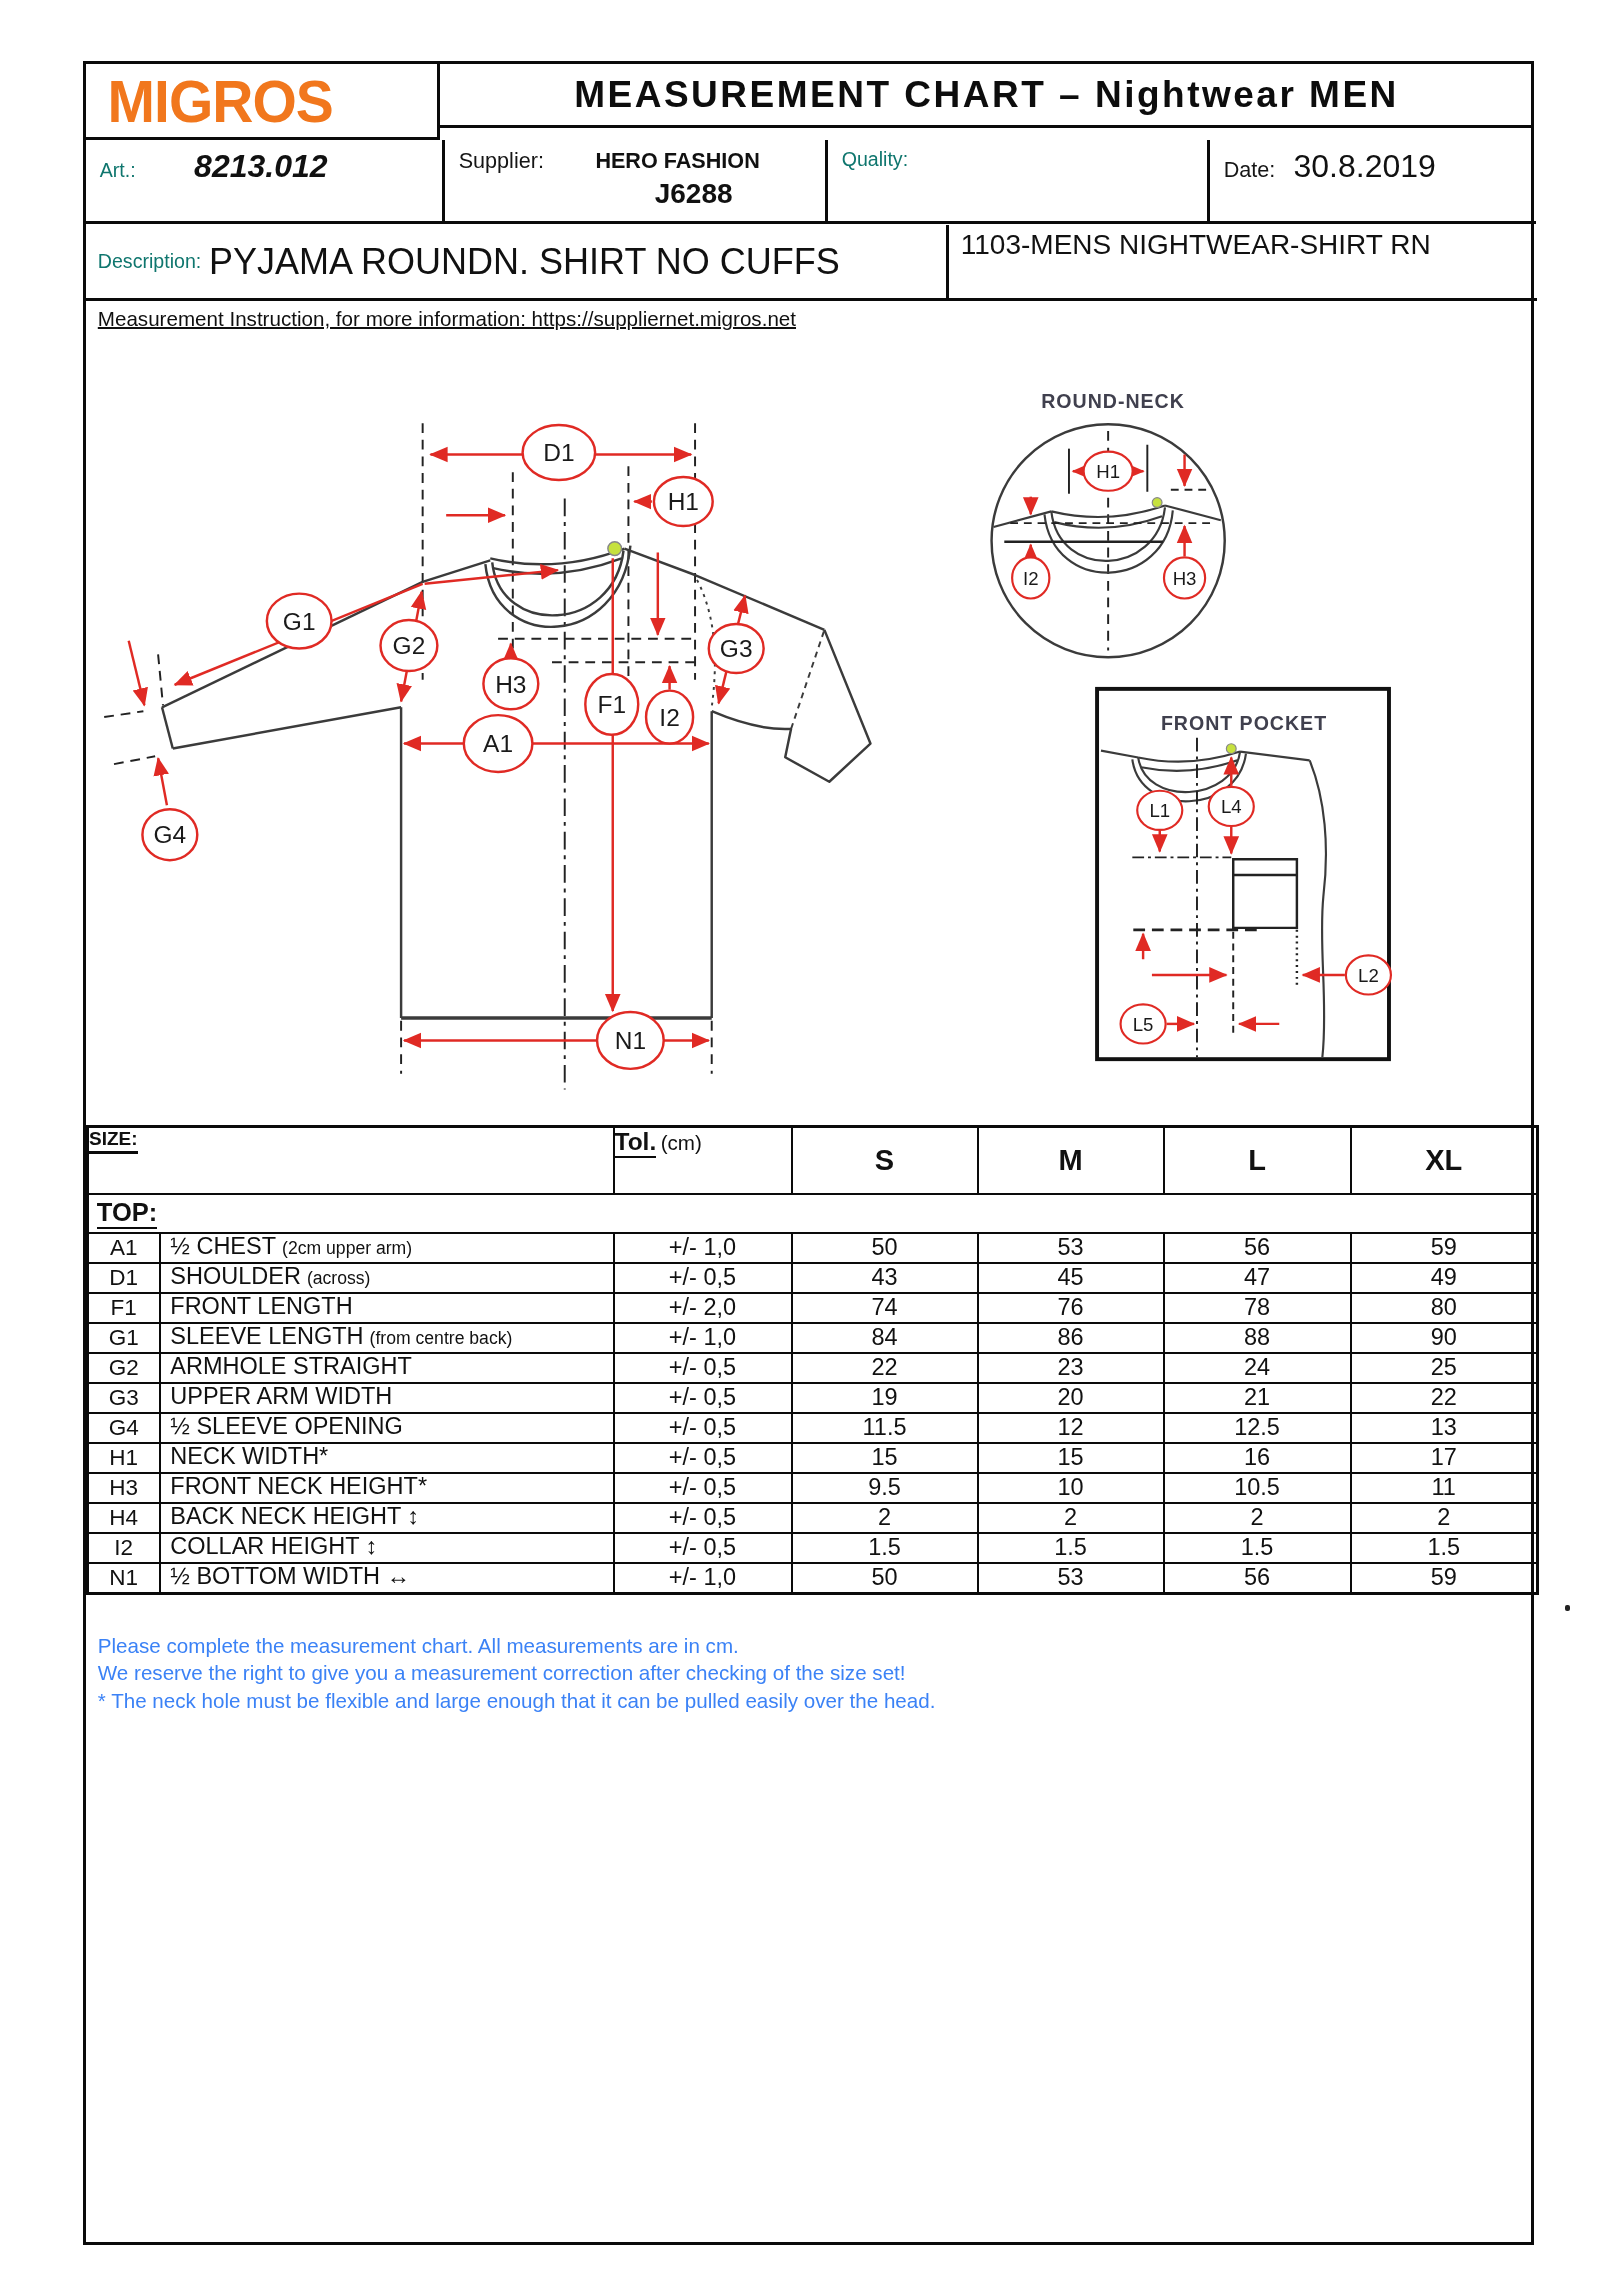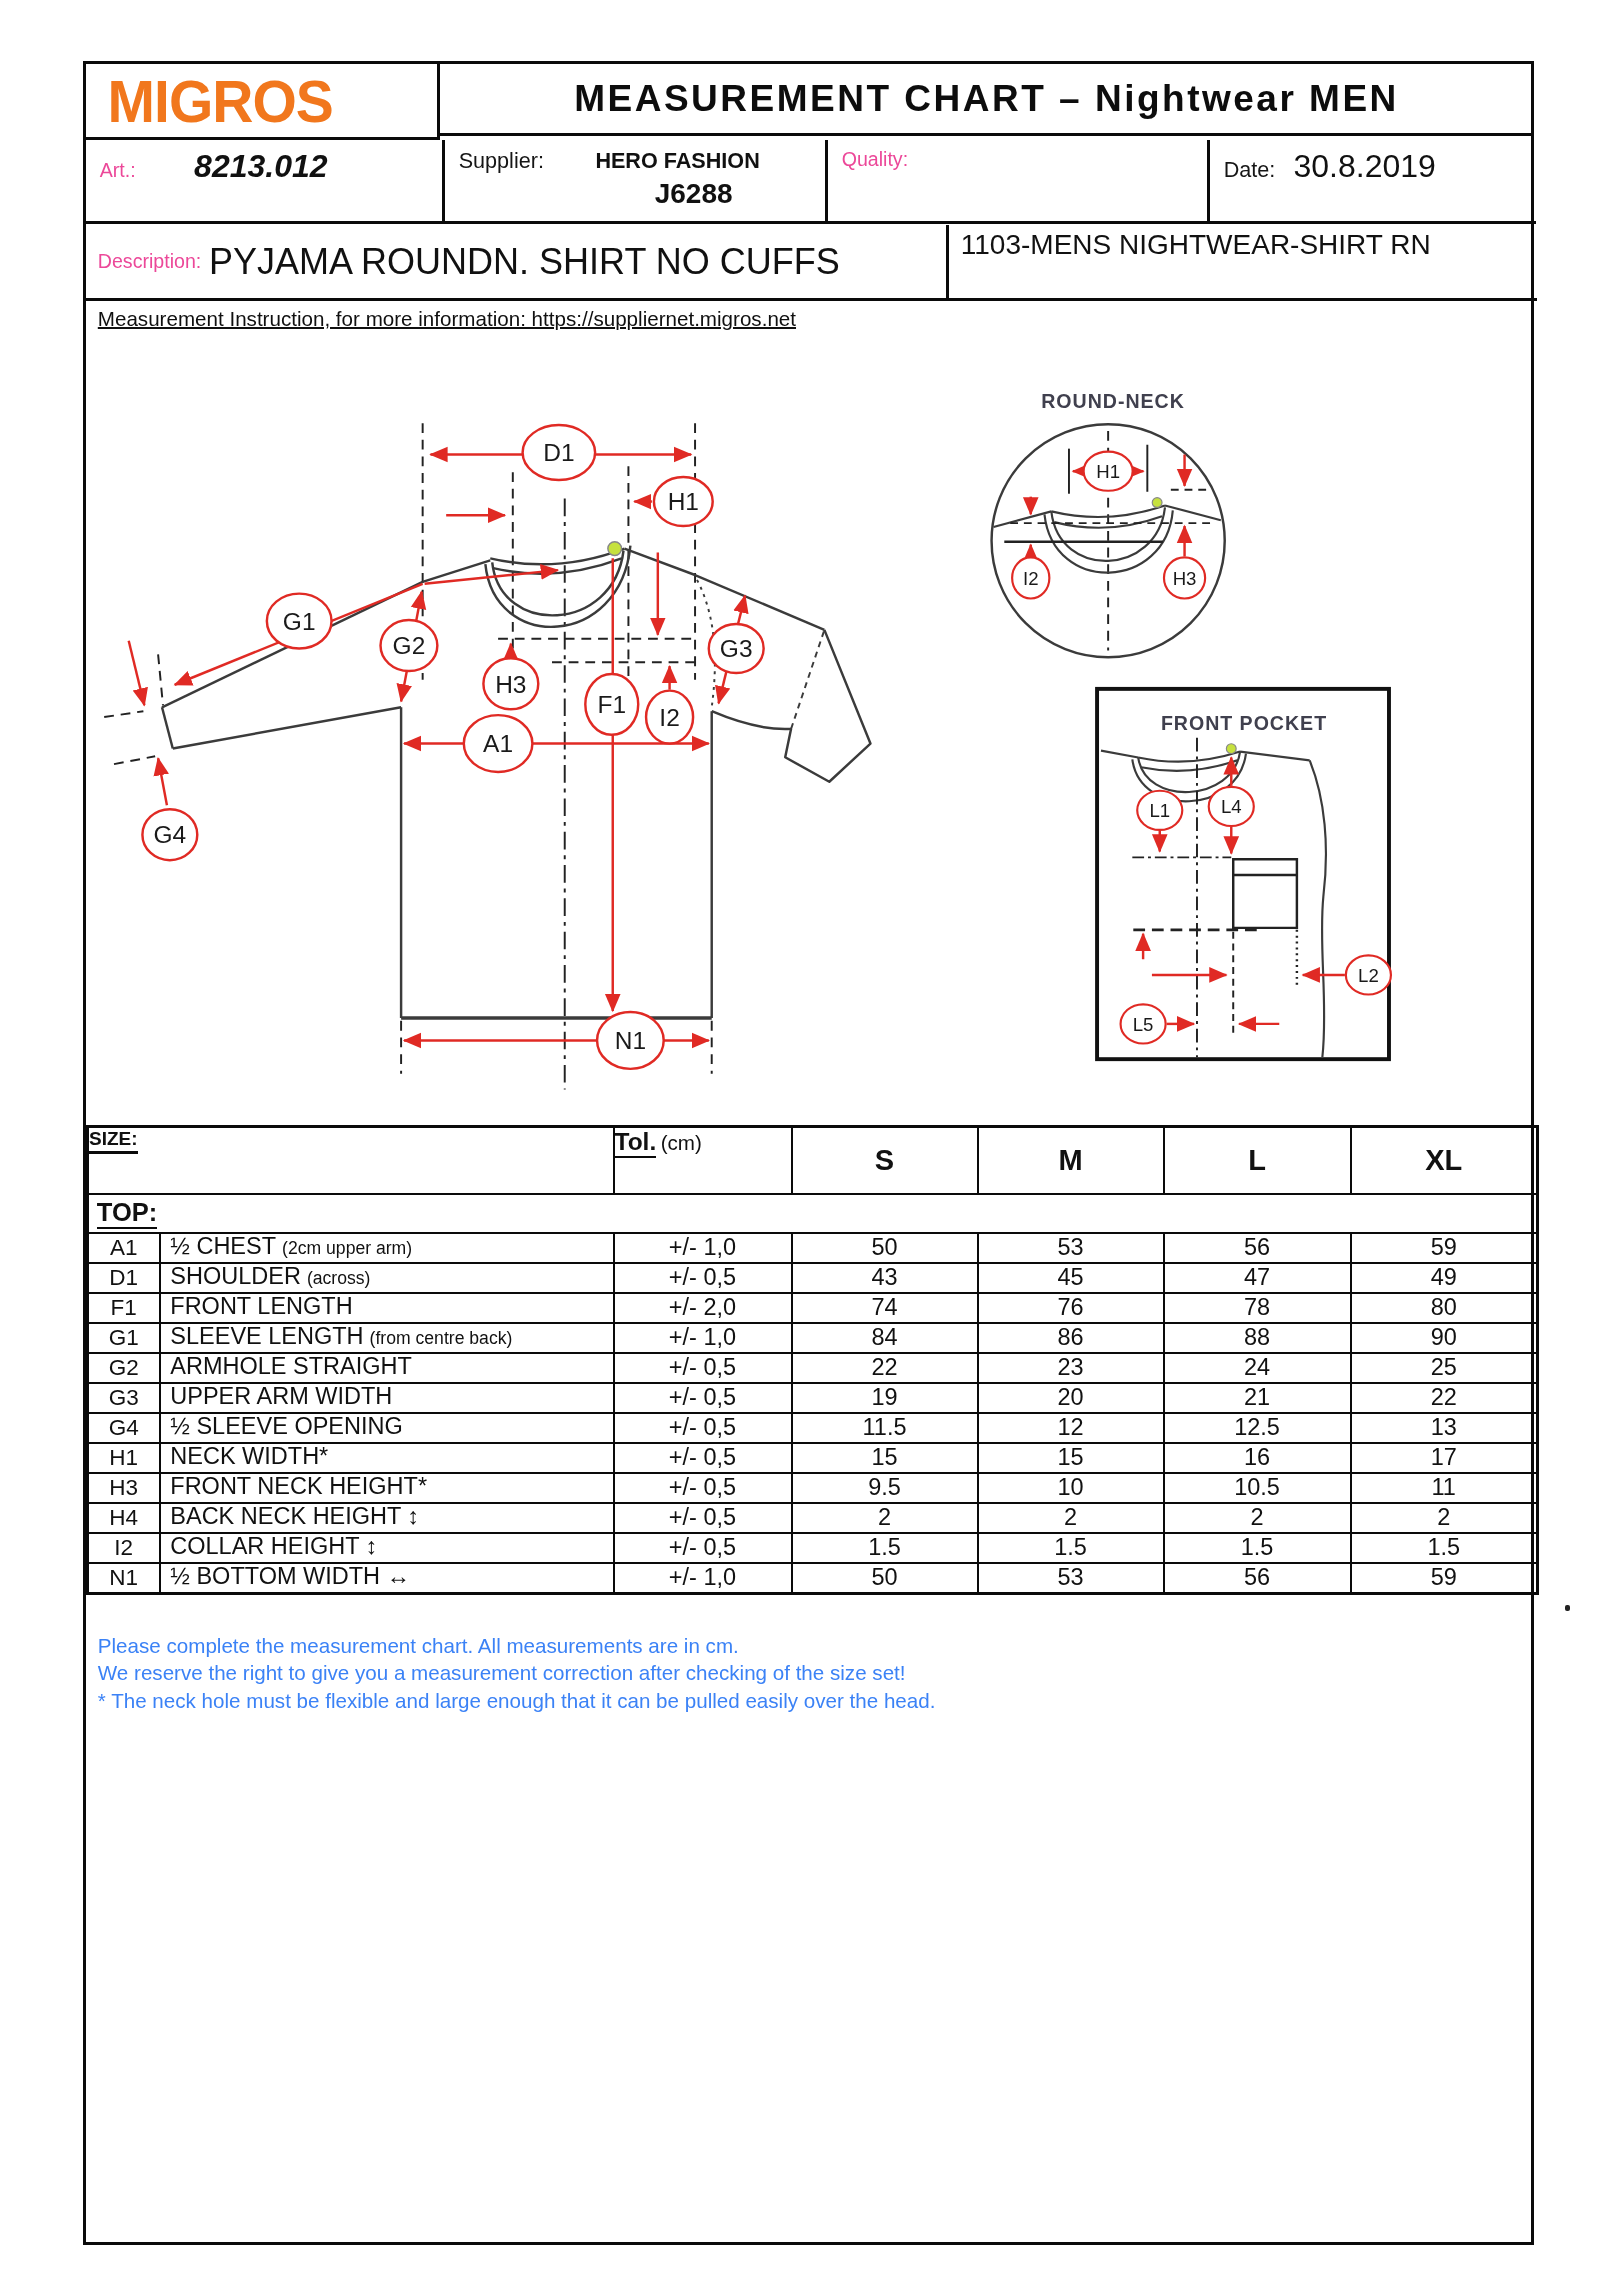--- a/index.html
+++ b/index.html
@@ -7,28 +7,28 @@
         font-family:"Liberation Sans","DejaVu Sans",sans-serif;color:#111;overflow:hidden;}
   .frame{position:absolute;left:83px;top:61px;width:1451px;height:2184px;
          border:3.9px solid #0a0a0a;box-sizing:border-box;}
   .abs{position:absolute;box-sizing:border-box;}
 
   
   .row{border-bottom:3.9px solid #0a0a0a;}
   .cell{border-right:3.9px solid #0a0a0a;}
   .logo-cell{left:0;top:0;width:354px;height:76px;display:flex;align-items:center;padding-left:21.6px;}
   .logo-text{font-size:57px;font-weight:800;color:#f1771d;letter-spacing:-1px;transform:scaleY(1.05);}
-  .title-cell{left:354px;top:0;width:1093px;height:72px;display:flex;align-items:center;justify-content:center;}
+  .title-cell{left:354px;top:0;width:1093px;height:64px;display:flex;align-items:center;justify-content:center;}
   .title-text{font-size:37px;font-weight:bold;letter-spacing:2.5px;color:#0d0d0d;}
 
   .art-cell{left:0;top:76px;width:359px;height:84px;padding:7.8px 0 0 13.7px;}
   .supplier-cell{left:359px;top:76px;width:383px;height:84px;padding:7.8px 0 0 13.7px;}
   .quality-cell{left:742px;top:76px;width:382px;height:84px;padding:7.8px 0 0 13.7px;}
   .date-cell{left:1124px;top:76px;width:326px;height:84px;padding:7.8px 0 0 13.7px;border-right:none;}
-  .lbl-sm{font-size:19.6px;color:#ec4899;}
+  .lbl-sm{font-size:19.6px;color:#0f766e;}
   .lbl-md{font-size:21.6px;color:#161616;}
   .art-val{font-size:32px;font-weight:bold;margin-left:54px;font-style:italic;}
   .sup-val{font-size:21.6px;font-weight:bold;margin-left:47px;}
   .sup-code{display:block;font-size:28px;font-weight:bold;margin:3.9px 0 0 196px;}
   .date-val{font-size:32px;margin-left:13.7px;}
 
   .desc-cell{left:0;top:161px;width:863px;height:76px;display:flex;align-items:center;padding-left:11.8px;}
   .desc-val{font-size:36px;margin-left:7.8px;white-space:nowrap;}
   .style-cell{left:863px;top:161px;width:588px;height:76px;padding:2.9px 0 0 11.8px;border-right:none;line-height:34px;font-size:28px;}
 

